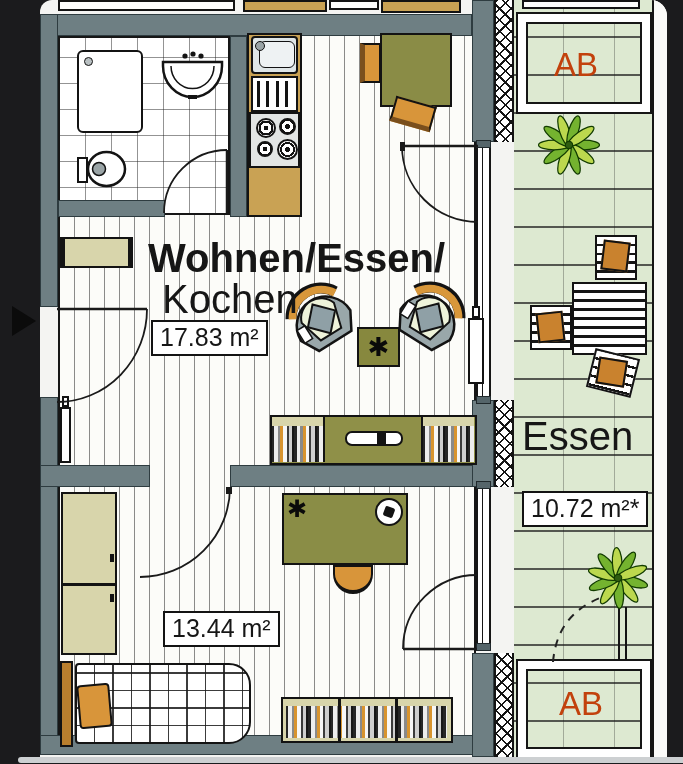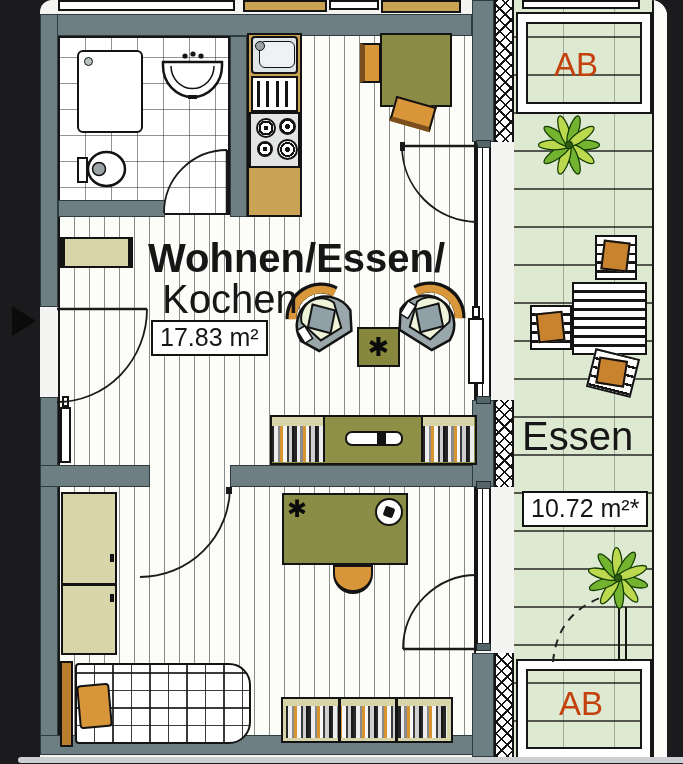--- a/index.html
+++ b/index.html
@@ -296,20 +296,21 @@
 
       <use href="#plant" transform="translate(529,145) scale(1.05)"></use>
       <use href="#plant" transform="translate(578,578) scale(1.05) rotate(15)"></use>
     </svg>
 
 
     <div class="abs room-label" style="left:108px;top:238px;font-weight:bold;">Wohnen/Essen/</div>
     <div class="abs room-label" style="left:122px;top:279px;">Kochen</div>
     <div class="abs area-badge" style="left:111px;top:320px;">17.83 m²</div>
 
+    <div class="abs area-badge" style="left:123px;top:611px;">13.44 m²</div>
 
     <div class="abs room-label" style="left:482px;top:416px;">Essen</div>
     <div class="abs area-badge" style="left:482px;top:459px;margin-top:32px;">10.72 m²*</div>
 
     <div class="abs ab-label" style="left:514px;top:46px;">AB</div>
     <div class="abs ab-label" style="left:519px;top:685px;">AB</div>
 
   </div>
 
   <div id="bottom-strip" class="abs"></div>

